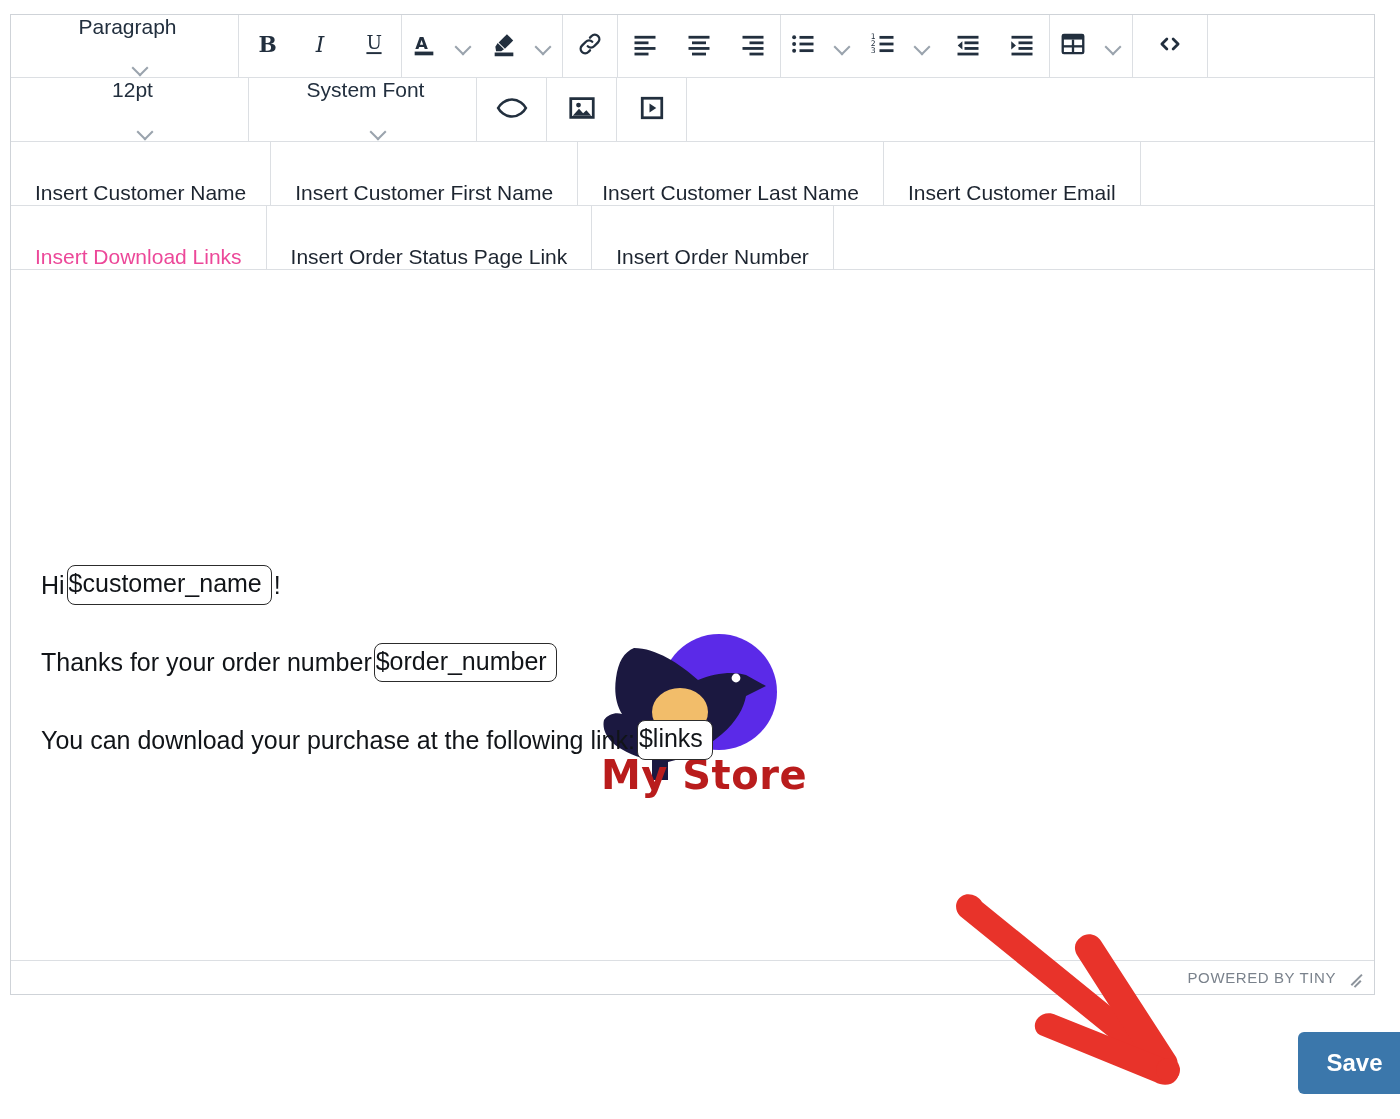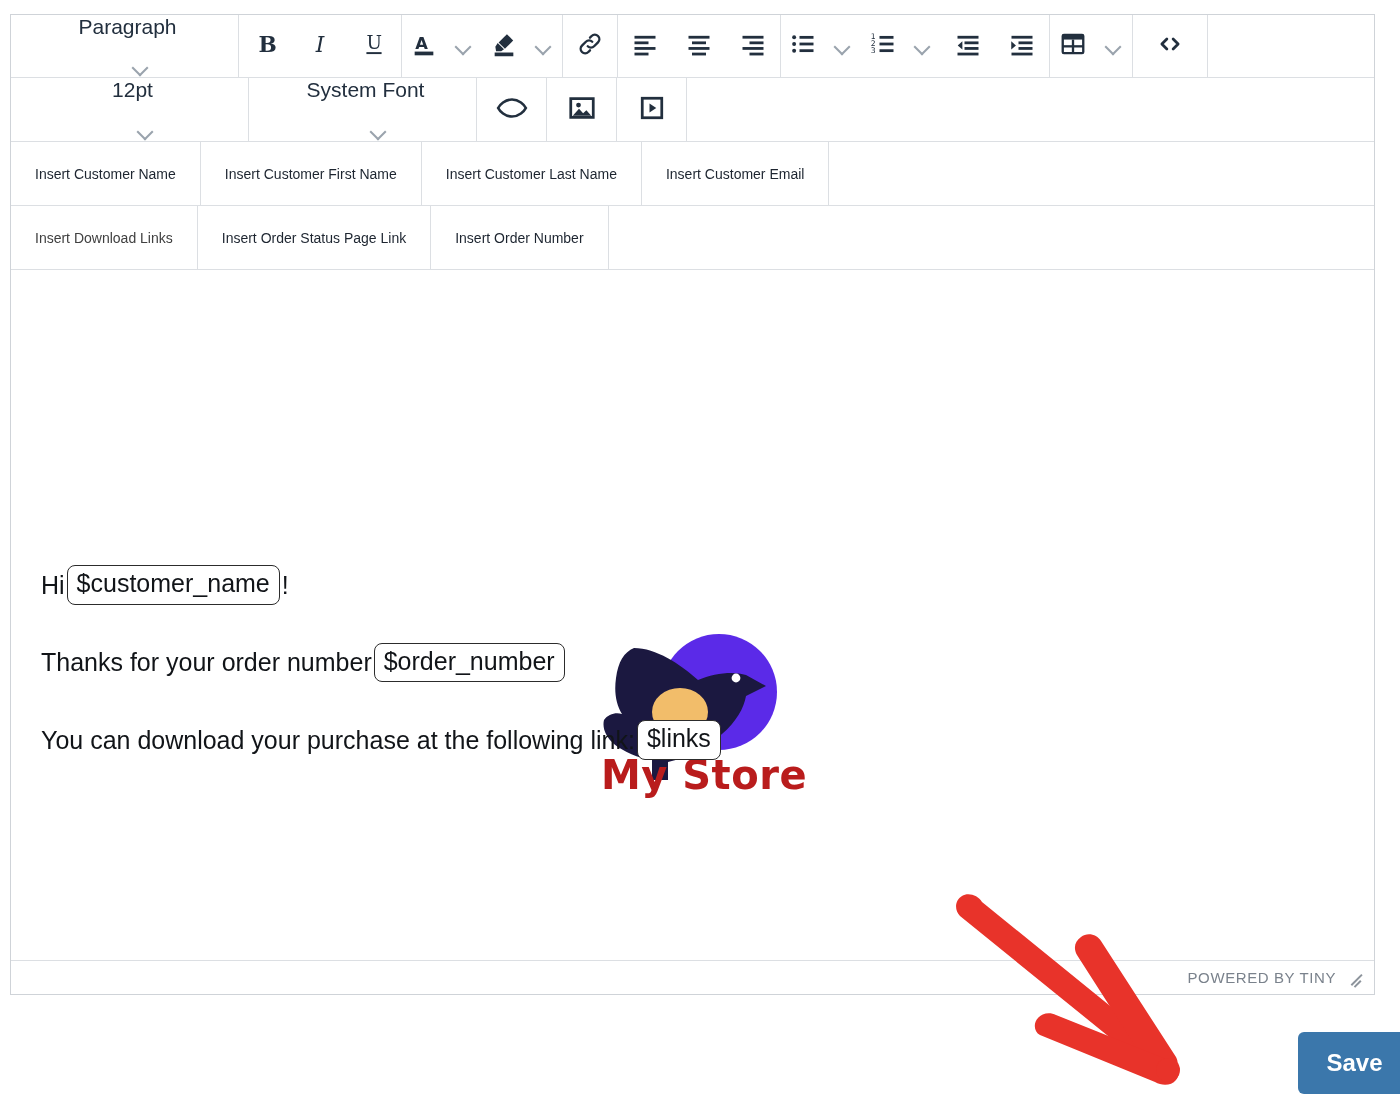--- a/index.html
+++ b/index.html
@@ -97,30 +97,30 @@
   
   .ins-row {
     display: flex;
     border-bottom: 1px solid #dcdfe3;
     background: #fff;
     flex: 0 0 auto;
     height: 64px;
   }
   .ins-btn {
     display: flex;
-    align-items: center;
+    align-items: flex-end;
     padding: 0 24px;
     height: 100%;
     border-right: 1px solid #dcdfe3;
-    font-size: 14px;
+    font-size: 21px;
     color: #1d2530;
     white-space: nowrap;
     cursor: pointer;
   }
-  .ins-btn.disabled { color: #404040; cursor: default; }
+  .ins-btn.disabled { color: #ec4899; cursor: default; }
   .ins-fill { flex: 1; }
 
   
   .content {
     flex: 1;
     position: relative;
     background: #ffffff;
     overflow: hidden;
     padding: 0;
   }
@@ -156,21 +156,21 @@
     line-height: 1.2;
     margin-bottom: 38px;
     display: flex;
     align-items: center;
     flex-wrap: wrap;
   }
   .mergetag {
     display: inline-block;
     border: 1.6px solid #2c2c2c;
     border-radius: 8px;
-    padding: 4px 9px 6px 9px;
+    padding: 4px 9px 6px 1px;
     margin: 0 2px;
     line-height: 1.1;
     background: #fff;
     cursor: pointer;
   }
 
   
   .statusbar {
     height: 34px;
     border-top: 1px solid #dcdfe3;

